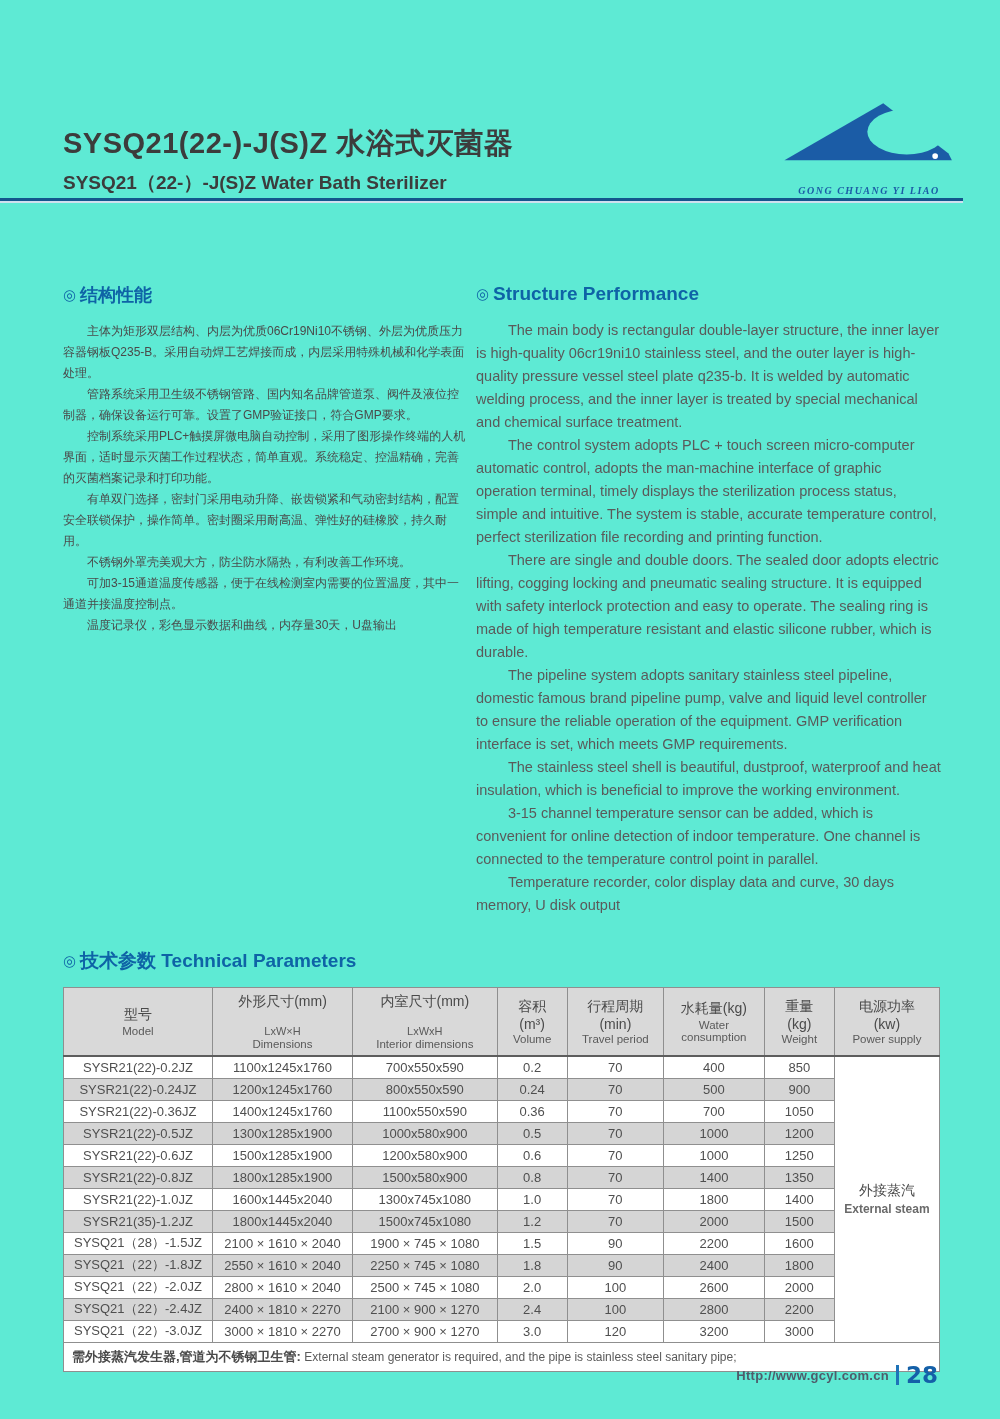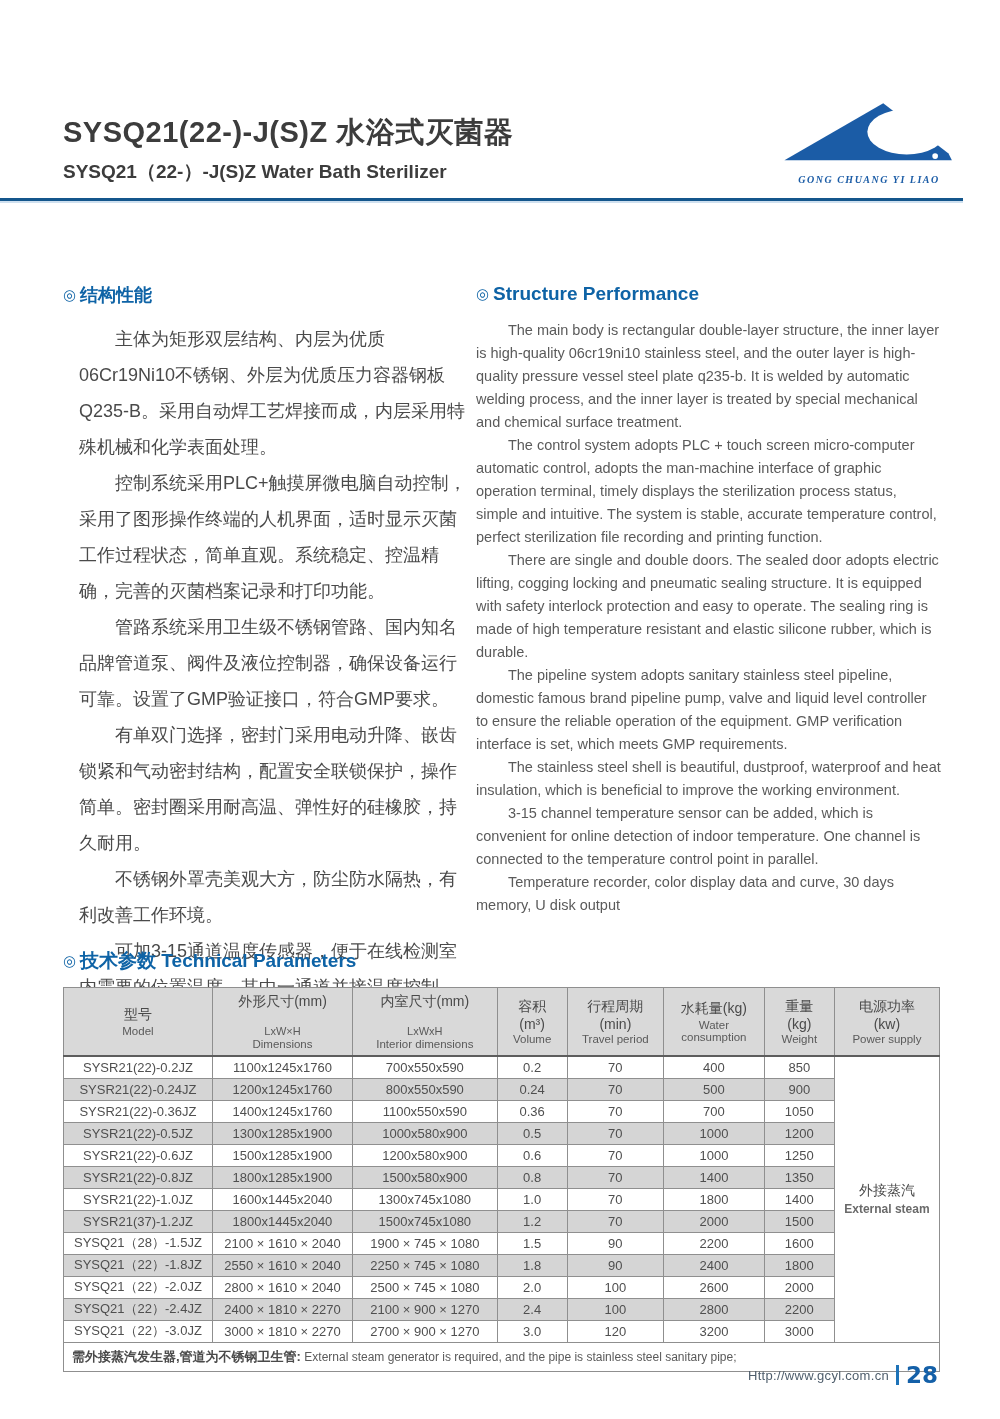--- a/index.html
+++ b/index.html
@@ -1,42 +1,42 @@
 <!DOCTYPE html>
 <html><head>
 <meta charset="utf-8">
 <style>
   * { margin:0; padding:0; box-sizing:border-box; }
   html,body { background:#e8e8e8; }
   .page {
     position:relative; width:1000px; height:1419px; margin:0 auto;
-    background:#ffffff; overflow:hidden;
+    background:#5eead4; overflow:hidden;
     font-family:"Liberation Sans","DejaVu Sans",sans-serif;
   }
   
   .header { position:absolute; top:100px; left:63px; right:42px;
             display:flex; justify-content:space-between; align-items:flex-end; }
   .titles h1 { font-size:29px; font-weight:bold; color:#3c3c3c; letter-spacing:0.5px; }
   .titles h2 { font-size:19px; font-weight:bold; color:#3c3c3c; margin-top:6px; }
   .logo { width:178px; text-align:center; }
   .logo svg { display:block; width:178px; height:72px; }
   .logo-text { font-family:"Liberation Serif","DejaVu Serif",serif;
                font-style:italic; font-weight:bold; font-size:10px;
-               letter-spacing:1.5px; color:#1b5ca6; margin-top:2px; white-space:nowrap; }
+               letter-spacing:1.5px; color:#1b5ca6; margin-top:13px; white-space:nowrap; }
   .divider { position:absolute; top:198px; left:0; width:963px; height:5px;
              background:#14568c; border-bottom:2px solid #cfe0ef; }
   
   .content { position:absolute; top:283px; left:63px; right:58px; display:flex; }
   .col-zh { width:405px; flex:0 0 405px; }
   .col-en { flex:1; padding-left:8px; }
   .sec-h { font-weight:bold; color:#0e63a6; margin-bottom:14px; }
   .sec-h .bullet { font-size:15px; vertical-align:1px; margin-right:4px; }
   .col-zh .sec-h { font-size:18px; }
   .col-en .sec-h { font-size:19px; }
-  .paras-zh p { font-size:18px; line-height:36px; color:#4a4a4a; text-indent:2em;margin-left:16px; }
+  .paras-zh p { font-size:12px; line-height:21px; color:#4a4a4a; text-indent:2em; }
   .paras-en p { font-size:14.5px; line-height:23px; color:#5a5a5a; text-indent:2.2em; }
   
   .params { position:absolute; top:948px; left:63px; right:60px; }
   .params .sec-h { font-size:19px; margin-bottom:13px; }
   table { width:100%; border-collapse:collapse; table-layout:fixed; }
   th, td { border:1px solid #8f8f8f; color:#4f4f4f; text-align:center; vertical-align:middle; }
   thead th { background:#d9d9d9; font-weight:normal; padding:5px 11px;
              border-bottom:2px solid #5d5d5d; }
   thead .h-zh { font-size:14px; color:#4a4a4a; }
   thead .h-sub { font-size:11px; color:#5a5a5a; margin-top:14px; }
@@ -47,21 +47,21 @@
   .power-cell .h-zh { font-size:14px; color:#4a4a4a; }
   .power-cell .h-en { font-size:12px; color:#6a6a6a; margin-top:2px;font-weight:bold; }
   tr.note-row td { text-align:left; padding:5px 8px; background:#ffffff; }
   .note-zh { font-size:13px; font-weight:bold; color:#4a4a4a;margin-top:27px; }
   .note-en { font-size:12px; color:#5a5a5a; }
   
   col.c-model{width:17%} col.c-dim{width:16%} col.c-int{width:16.5%} col.c-vol{width:8%}
   col.c-travel{width:11%} col.c-water{width:11.5%} col.c-weight{width:8%} col.c-power{width:12%}
   
   .footer { position:absolute; top:1362px; right:62px; display:flex; align-items:center; }
-  .footer .url { font-size:13px; font-weight:normal; color:#4e5d6b; letter-spacing:0.3px; }
+  .footer .url { font-size:13px; font-weight:bold; color:#4e5d6b; letter-spacing:0.3px; }
   .footer .vbar { width:3px; height:20px; background:#1e73b8; margin:0 7px; }
   .footer .pagenum { font-size:23px; font-weight:bold; color:#1460a8;
                      font-family:"DejaVu Sans","Liberation Sans",sans-serif; }
 </style>
 </head>
 <body>
 
 <div class="page">
 
   <div class="header">
@@ -84,22 +84,22 @@
     </div>
   </div>
 
   <div class="divider"></div>
 
   <div class="content">
     <section class="col col-zh">
       <h3 class="sec-h"><span class="bullet">◎</span><span>结构性能</span></h3>
       <div class="paras paras-zh" id="paras-zh">
           <p>主体为矩形双层结构、内层为优质06Cr19Ni10不锈钢、外层为优质压力容器钢板Q235-B。采用自动焊工艺焊接而成，内层采用特殊机械和化学表面处理。</p>
+          <p>管路系统采用卫生级不锈钢管路、国内知名品牌管道泵、阀件及液位控制器，确保设备运行可靠。设置了GMP验证接口，符合GMP要求。</p>
           <p>控制系统采用PLC+触摸屏微电脑自动控制，采用了图形操作终端的人机界面，适时显示灭菌工作过程状态，简单直观。系统稳定、控温精确，完善的灭菌档案记录和打印功能。</p>
-          <p>管路系统采用卫生级不锈钢管路、国内知名品牌管道泵、阀件及液位控制器，确保设备运行可靠。设置了GMP验证接口，符合GMP要求。</p>
           <p>有单双门选择，密封门采用电动升降、嵌齿锁紧和气动密封结构，配置安全联锁保护，操作简单。密封圈采用耐高温、弹性好的硅橡胶，持久耐用。</p>
           <p>不锈钢外罩壳美观大方，防尘防水隔热，有利改善工作环境。</p>
           <p>可加3-15通道温度传感器，便于在线检测室内需要的位置温度，其中一通道并接温度控制点。</p>
           <p>温度记录仪，彩色显示数据和曲线，内存量30天，U盘输出</p>
         </div>
     </section>
     <section class="col col-en">
       <h3 class="sec-h"><span class="bullet">◎</span><span>Structure Performance</span></h3>
       <div class="paras paras-en" id="paras-en">
           <p>The main body is rectangular double-layer structure, the inner layer is high-quality 06cr19ni10 stainless steel, and the outer layer is high-quality pressure vessel steel plate q235-b. It is welded by automatic welding process, and the inner layer is treated by special mechanical and chemical surface treatment.</p>
@@ -226,21 +226,21 @@
           <tr>
             <td>SYSR21(22)-1.0JZ</td>
             <td>1600x1445x2040</td>
             <td>1300x745x1080</td>
             <td>1.0</td>
             <td>70</td>
             <td>1800</td>
             <td>1400</td>
           </tr>
           <tr class="stripe">
-            <td>SYSR21(37)-1.2JZ</td>
+            <td>SYSR21(35)-1.2JZ</td>
             <td>1800x1445x2040</td>
             <td>1500x745x1080</td>
             <td>1.2</td>
             <td>70</td>
             <td>2000</td>
             <td>1500</td>
           </tr>
           <tr>
             <td>SYSQ21（28）-1.5JZ</td>
             <td>2100 × 1610 × 2040</td>

